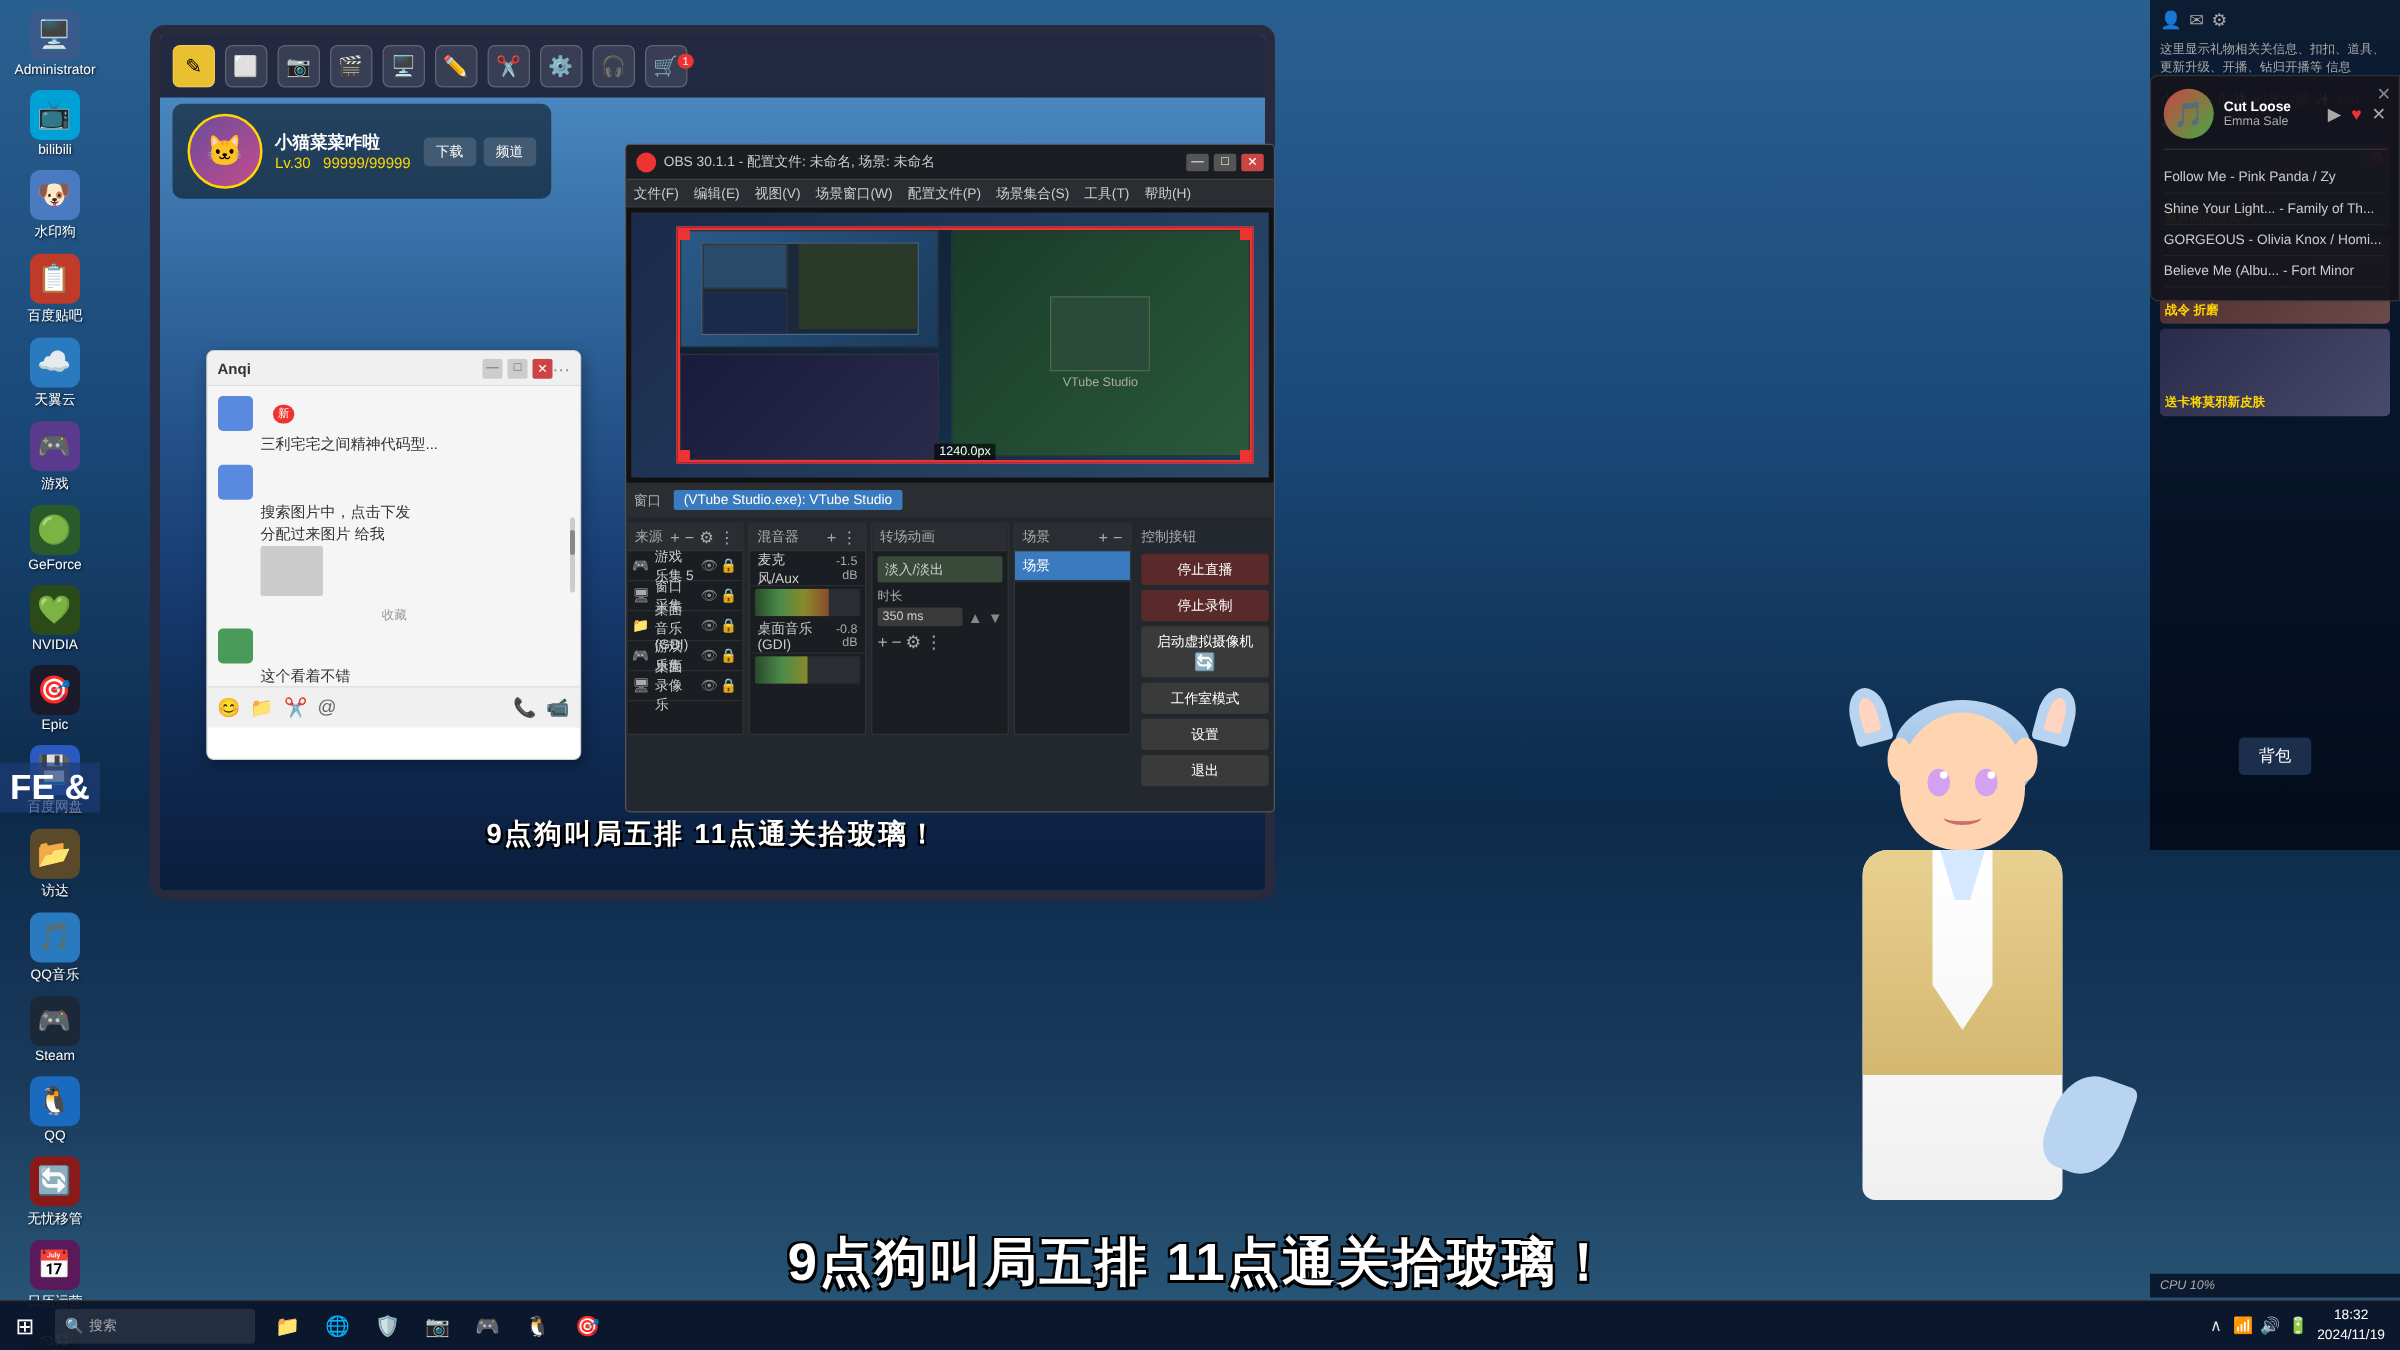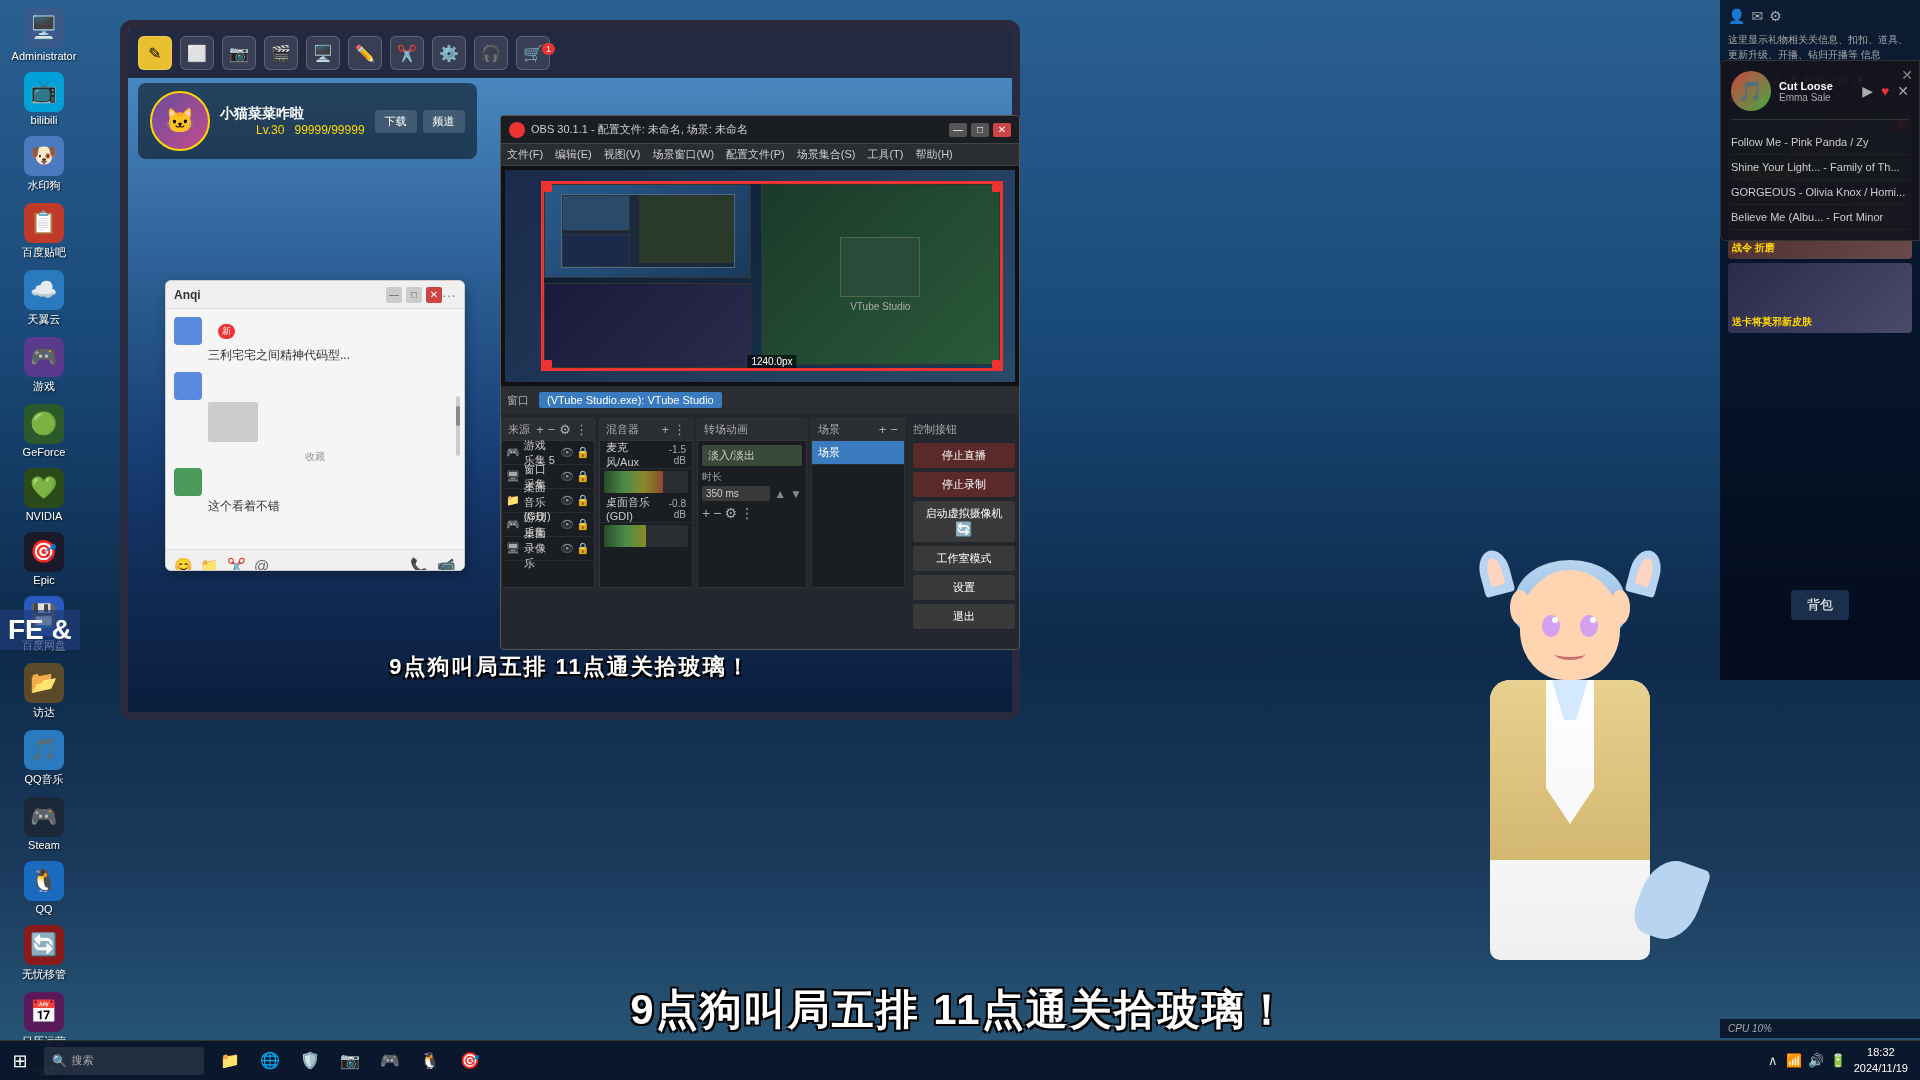--- a/index.html
+++ b/index.html
@@ -204,21 +204,21 @@
       border-radius: 50%;
       background: linear-gradient(135deg, #6a4c9c, #c44c8c);
       display: flex;
       align-items: center;
       justify-content: center;
       font-size: 24px;
       border: 2px solid #ffd700;
     }
     .streamer-info { color: #fff; }
     .streamer-name { font-size: 14px; font-weight: bold; }
-    .streamer-level { font-size: 12px; color: #ffd700; margin-left: 36px; }
+    .streamer-level { font-size: 12px; color: #ffd700; }
     .streamer-actions { display: flex; gap: 6px; }
     .streamer-action-btn {
       background: rgba(255,255,255,0.15);
       color: #fff;
       font-size: 11px;
       padding: 4px 10px;
       border-radius: 4px;
       cursor: pointer;
     }
 
@@ -462,21 +462,21 @@
       border-top: 1px solid #333;
     }
     .obs-status-item { color: #888; font-size: 10px; }
 
     
     .chat-window {
       position: absolute;
       top: 280px;
       left: 165px;
       width: 300px;
-      height: 291px;
+      height: 328px;
       background: #fff;
       border: 1px solid #ccc;
       border-radius: 6px;
       z-index: 35;
       overflow: hidden;
       box-shadow: 2px 4px 12px rgba(0,0,0,0.3);
     }
     .chat-titlebar {
       background: #f0f0f0;
       height: 28px;
@@ -1198,20 +1198,24 @@
         <span class="chat-msg-name"></span>
         <span class="chat-badge">新</span>
       </div>
       <div class="chat-msg-body">三利宅宅之间精神代码型...</div>
     </div>
 
     <div class="chat-msg">
       <div class="chat-msg-header">
         <div class="chat-avatar" style="background:#5a8adf;"></div>
       </div>
+      <div class="chat-msg-body">
+        <div>搜索图片中，点击下发</div>
+        <div>分配过来图片 给我</div>
+      </div>
       <div class="chat-msg-img" style="background:#ccc;border-radius:2px;"></div>
     </div>
 
     <div class="chat-divider">收藏</div>
 
     <div class="chat-msg">
       <div class="chat-msg-header">
         <div class="chat-avatar chat-avatar-green"></div>
       </div>
       <div class="chat-msg-body">这个看着不错</div>

